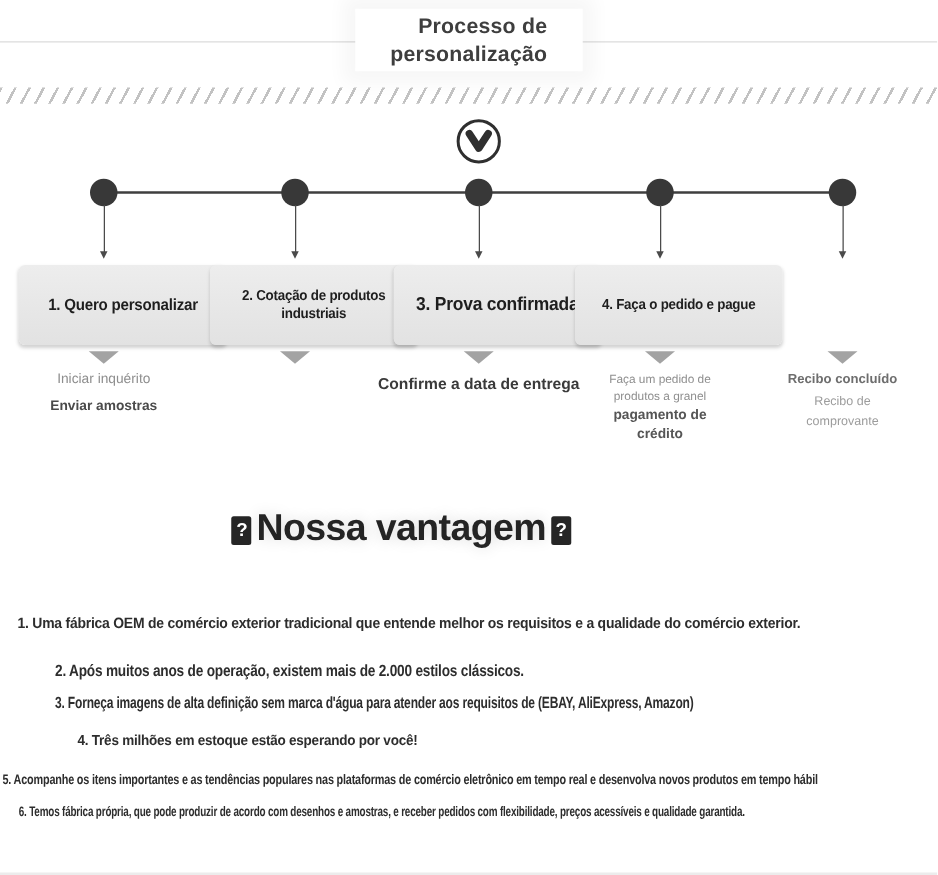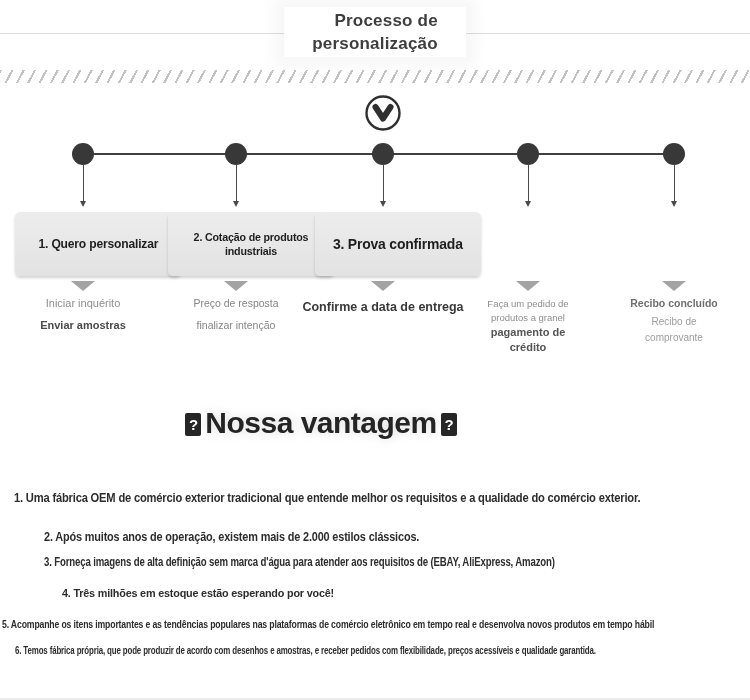--- a/index.html
+++ b/index.html
@@ -113,34 +113,33 @@
 
   <div class="step-box b1">
     <span class="box-label">1. Quero personalizar</span>
   </div>
   <div class="step-box b2">
     <span class="box-label">2. Cotação de produtos industriais</span>
   </div>
   <div class="step-box b3">
     <span class="box-label">3. Prova confirmada</span>
   </div>
+  <div class="step-box b4">
+    <span class="box-label">4. Faça o pedido e pague</span>
+  </div>
 
   <div class="tri t1"></div>
   <div class="tri t2"></div>
   <div class="tri t3"></div>
   <div class="tri t4"></div>
   <div class="tri t5"></div>
 
   <div class="notes c1">
     <div class="n-light">Iniciar inquérito</div>
     <div class="n-strong">Enviar amostras</div>
-  </div>
-  <div class="notes c2">
-    <div class="n-soft">Preço de resposta</div>
-    <div class="n-soft">finalizar intenção</div>
   </div>
   <div class="notes c3">
     <div class="n-big">Confirme a data de entrega</div>
   </div>
   <div class="notes c4">
     <div class="n-tiny">Faça um pedido de</div>
     <div class="n-tiny">produtos a granel</div>
     <div class="n-strongsm">pagamento de</div>
     <div class="n-strongsm">crédito</div>
   </div>

